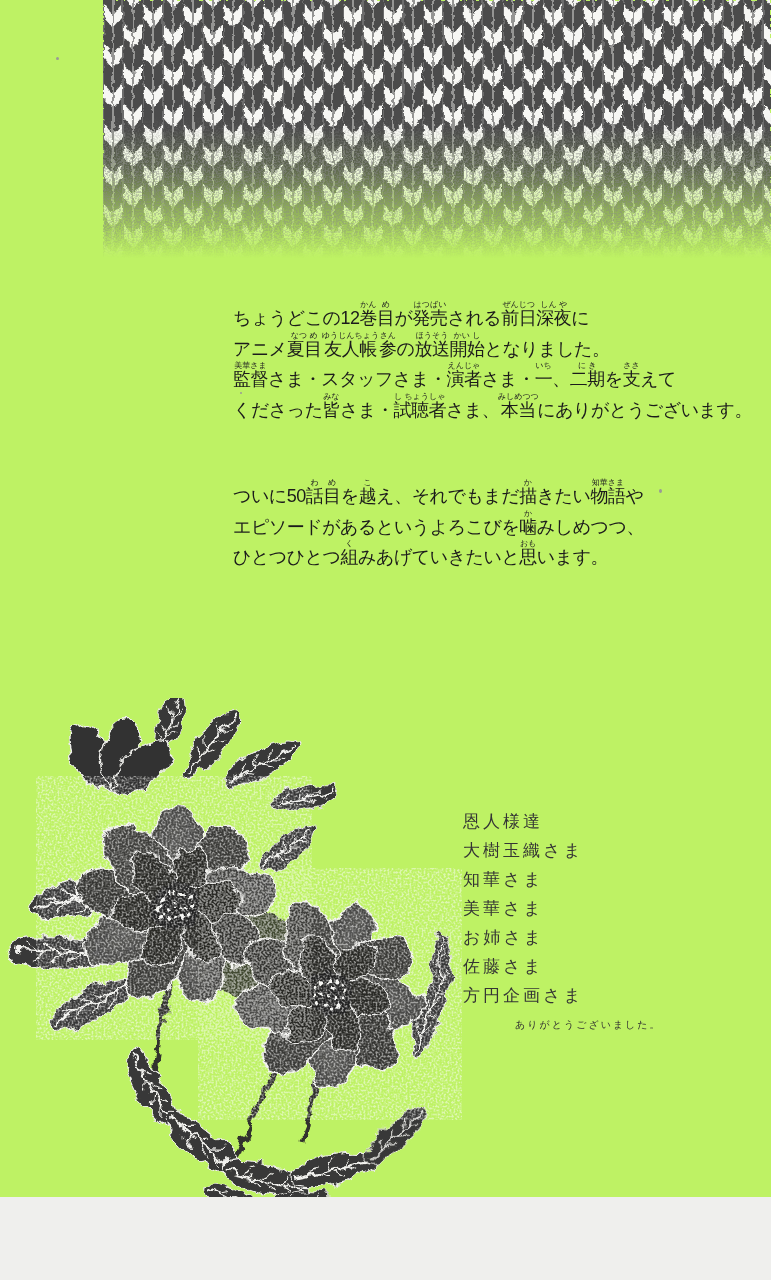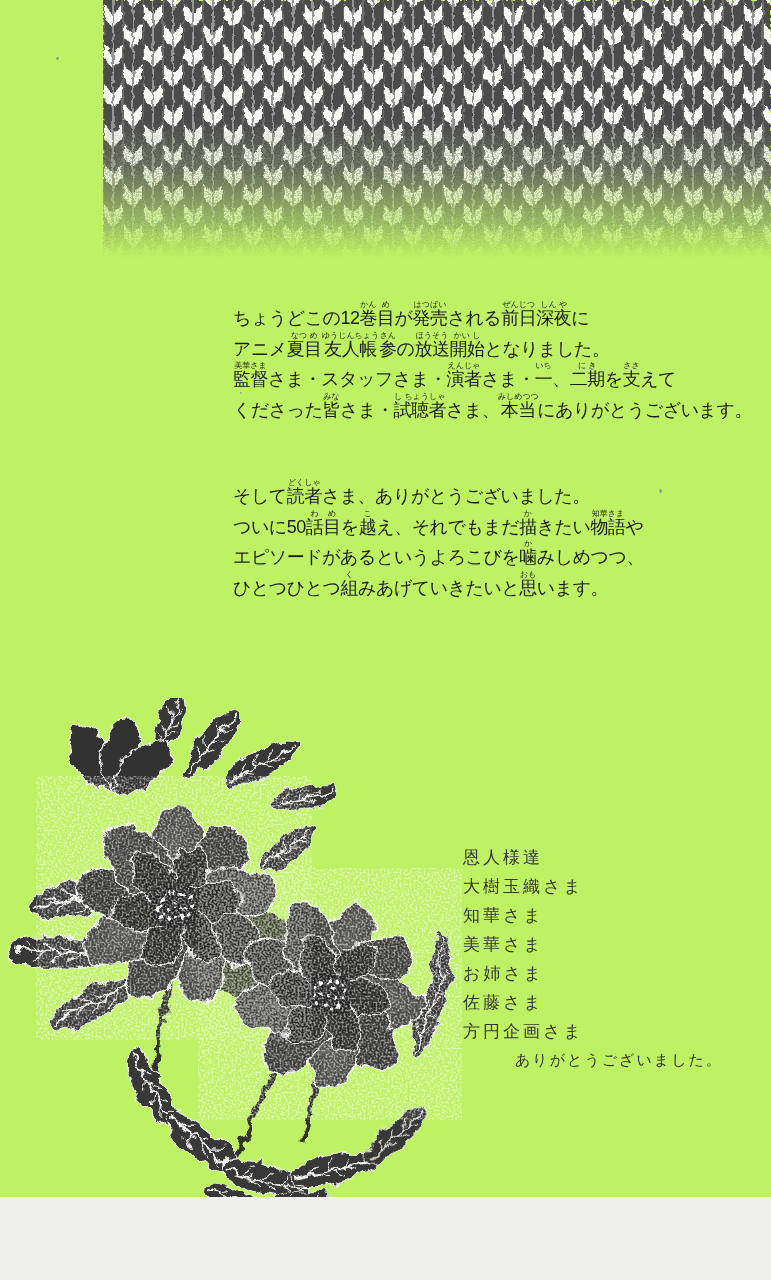--- a/index.html
+++ b/index.html
@@ -15,23 +15,23 @@
   
   .para{position:absolute;left:233px;white-space:nowrap;}
   .para .tline{display:block;height:30.7px;line-height:30.7px;font-size:18px;letter-spacing:-0.5px;color:#1b1b1b;}
   ruby{ruby-align:center;}
   rt{font-size:8px;letter-spacing:0;color:#222;transform:translateY(2px);}
   .para-anime{top:300px;}
   .para-reader{top:478px;}
   
   .flowers{position:absolute;left:4px;top:698px;width:464px;height:516px;}
   
-  .credits{position:absolute;left:463px;top:807px;font-family:Liberation Mono, monospace;color:#353535;margin-top:37px;}
+  .credits{position:absolute;left:463px;top:807px;font-family:Liberation Serif, serif;color:#353535;}
   .credit-line{display:block;height:29px;line-height:29px;font-size:17px;letter-spacing:3px;white-space:nowrap;}
-  .credit-thanks{display:block;height:29px;line-height:29px;font-size:15px;letter-spacing:2px;padding-left:52px;white-space:nowrap;color:#303030;}
+  .credit-thanks{display:block;height:29px;line-height:29px;font-size:10px;letter-spacing:2px;padding-left:52px;white-space:nowrap;color:#303030;}
   
   .footer{position:absolute;left:572px;top:1212px;font-size:22px;line-height:30px;letter-spacing:0.5px;color:#242424;white-space:nowrap;margin-left:44px;}
   
   .speck{position:absolute;background:#9a9a96;border-radius:50%;}
 </style>
 </head>
 <body>
 
 <div class="page">
 
@@ -97,21 +97,20 @@
   </div>
 
   <div class="para para-anime">
     <span class="tline">ちょうどこの12<ruby>巻<rt>かん</rt></ruby><ruby>目<rt>め</rt></ruby>が<ruby>発売<rt>はつばい</rt></ruby>される<ruby>前日<rt>ぜんじつ</rt></ruby><ruby>深夜<rt>しん や</rt></ruby>に</span>
     <span class="tline">アニメ<ruby>夏目<rt>なつ め</rt></ruby><ruby>友人帳<rt>ゆうじんちょう</rt></ruby><ruby>参<rt>さん</rt></ruby>の<ruby>放送<rt>ほうそう</rt></ruby><ruby>開始<rt>かい し</rt></ruby>となりました。</span>
     <span class="tline"><ruby>監督<rt>美華さま</rt></ruby>さま・スタッフさま・<ruby>演者<rt>えんじゃ</rt></ruby>さま・<ruby>一<rt>いち</rt></ruby>、<ruby>二期<rt>に き</rt></ruby>を<ruby>支<rt>ささ</rt></ruby>えて</span>
     <span class="tline">くださった<ruby>皆<rt>みな</rt></ruby>さま・<ruby>試聴者<rt>し ちょうしゃ</rt></ruby>さま、<ruby>本当<rt>みしめつつ</rt></ruby>にありがとうございます。</span>
   </div>
 
   <div class="para para-reader">
-    <span class="tline">そして<ruby>読者<rt>どくしゃ</rt></ruby>さま、ありがとうございました。</span>
     <span class="tline">ついに50<ruby>話<rt>わ</rt></ruby><ruby>目<rt>め</rt></ruby>を<ruby>越<rt>こ</rt></ruby>え、それでもまだ<ruby>描<rt>か</rt></ruby>きたい<ruby>物語<rt>知華さま</rt></ruby>や</span>
     <span class="tline">エピソードがあるというよろこびを<ruby>噛<rt>か</rt></ruby>みしめつつ、</span>
     <span class="tline">ひとつひとつ<ruby>組<rt>く</rt></ruby>みあげていきたいと<ruby>思<rt>おも</rt></ruby>います。</span>
   </div>
 
   <div class="flowers">
     <svg width="464" height="516" viewBox="0 0 464 516" xmlns="http://www.w3.org/2000/svg">
       <defs>
         <filter id="roughF" x="-15%" y="-15%" width="130%" height="130%">
           <feTurbulence type="fractalNoise" baseFrequency="0.055" numOctaves="4" seed="7" result="t"></feTurbulence>

